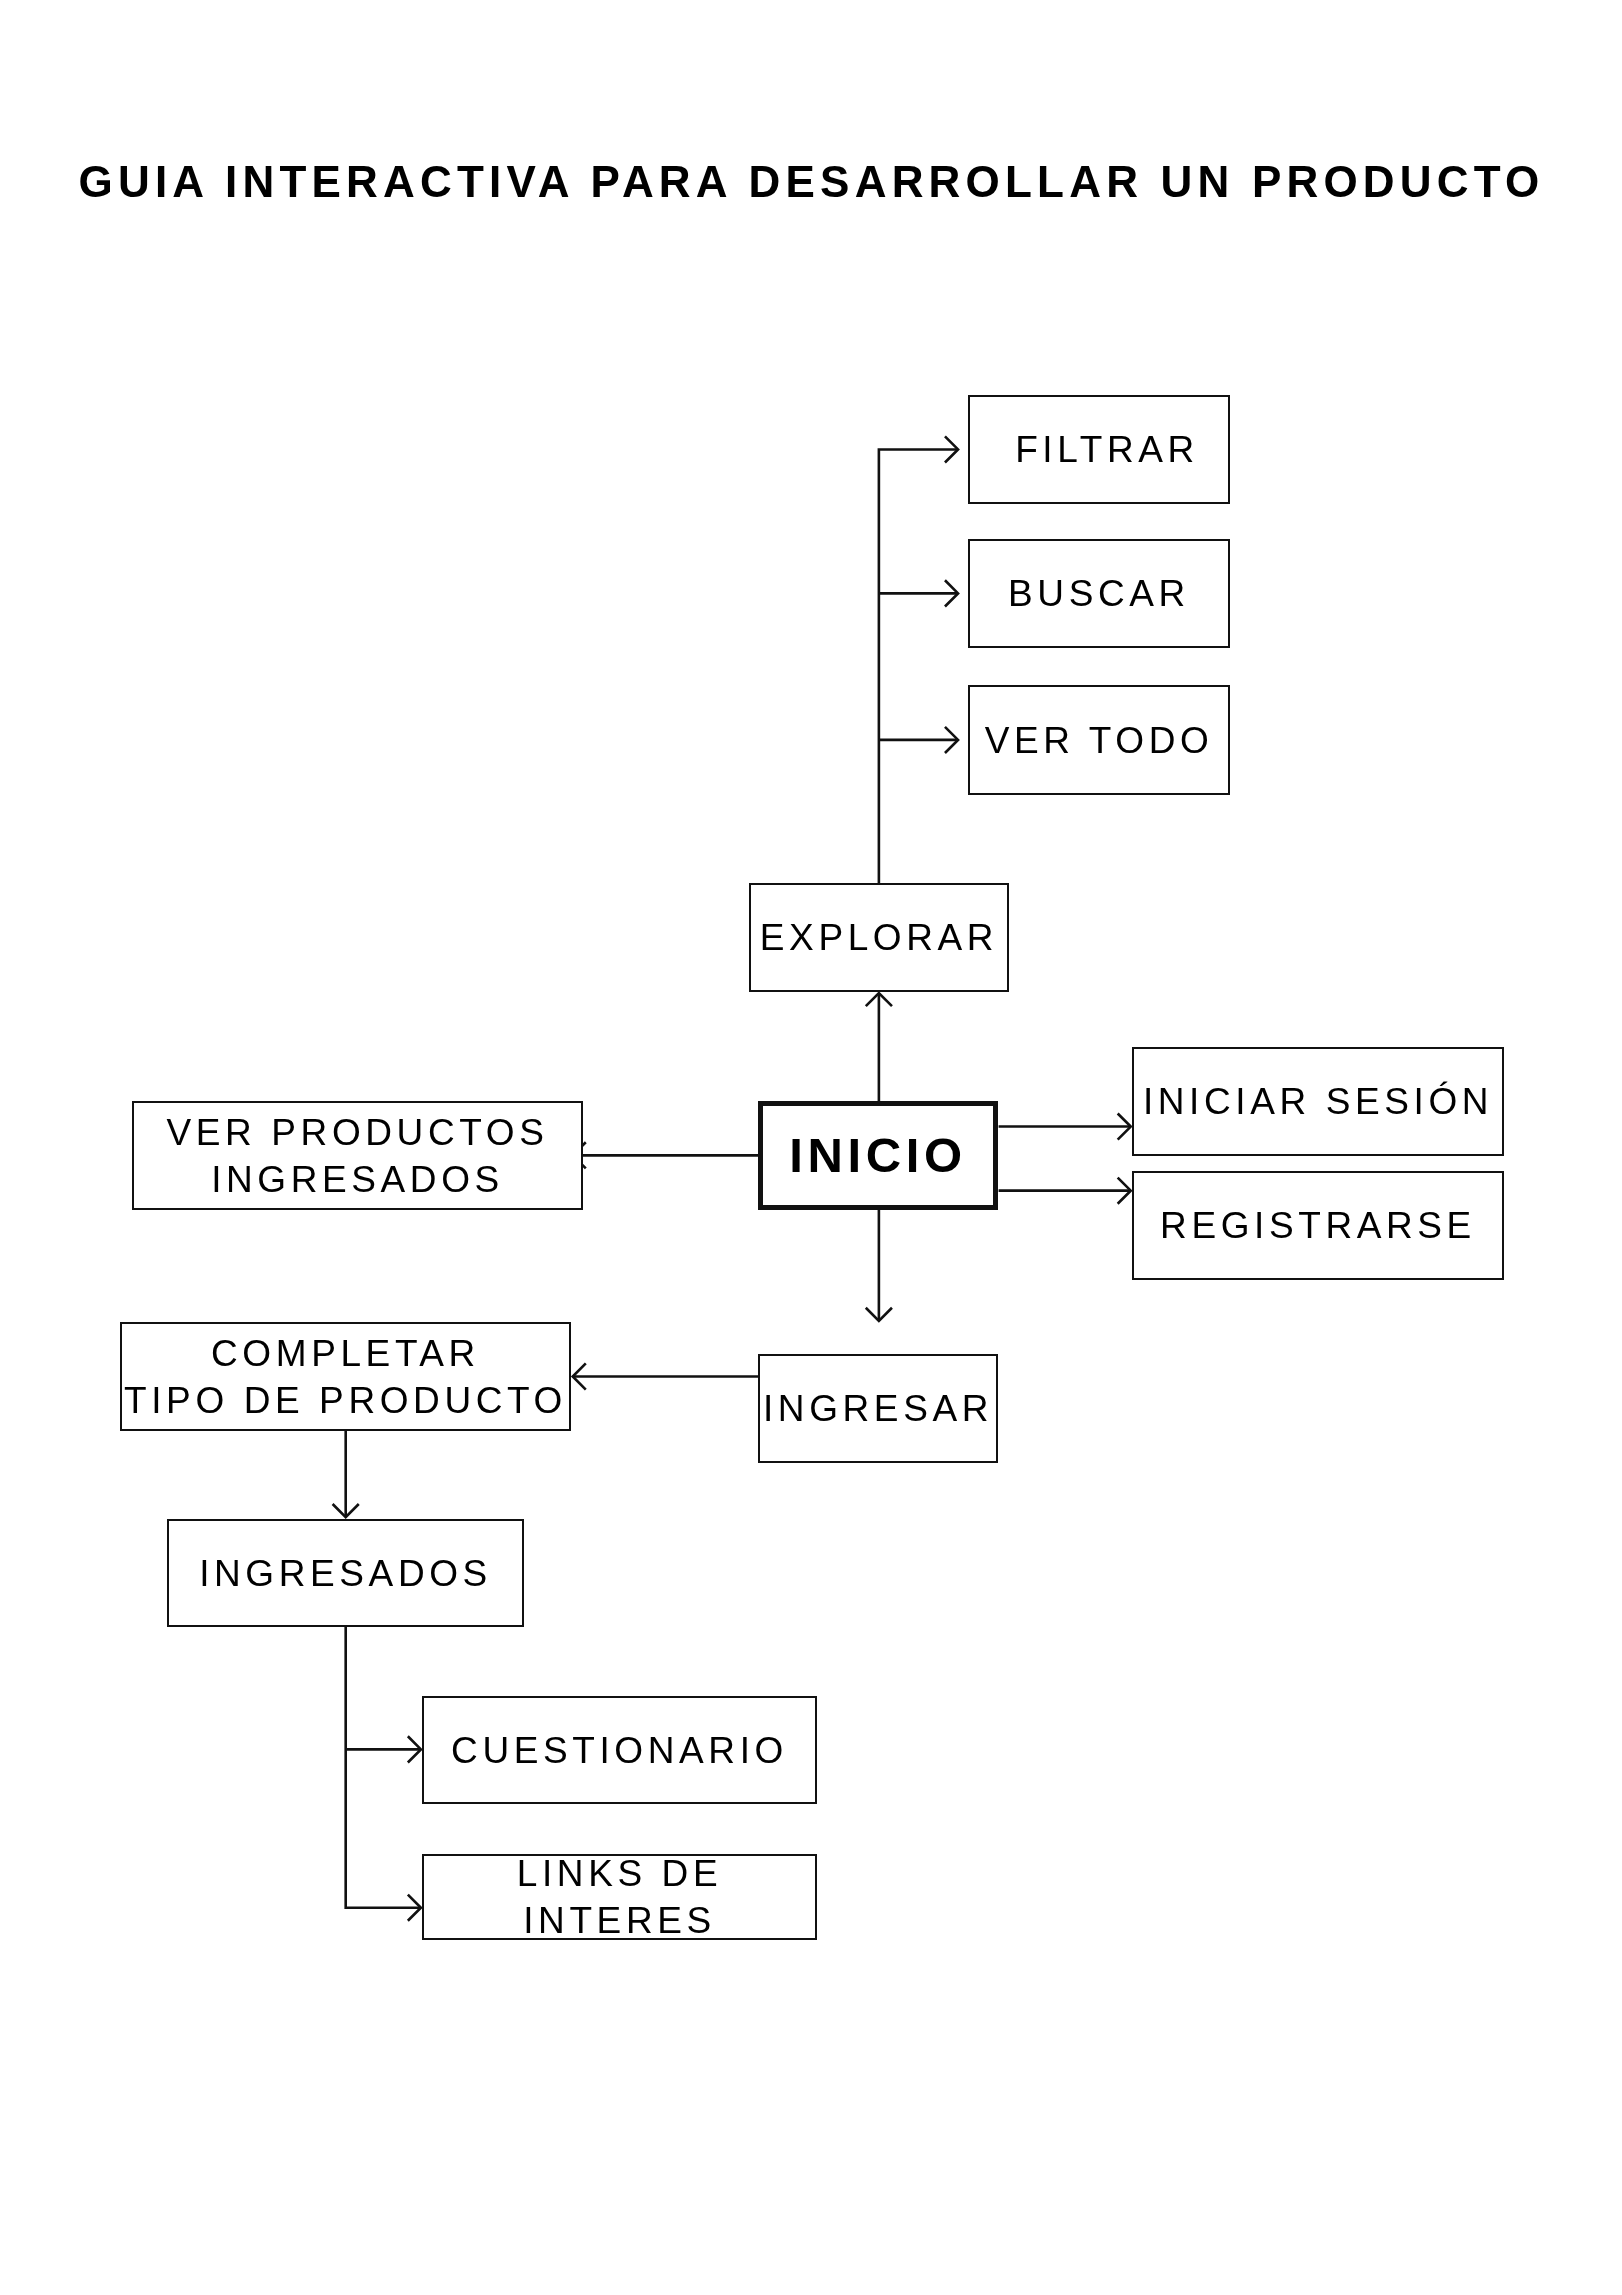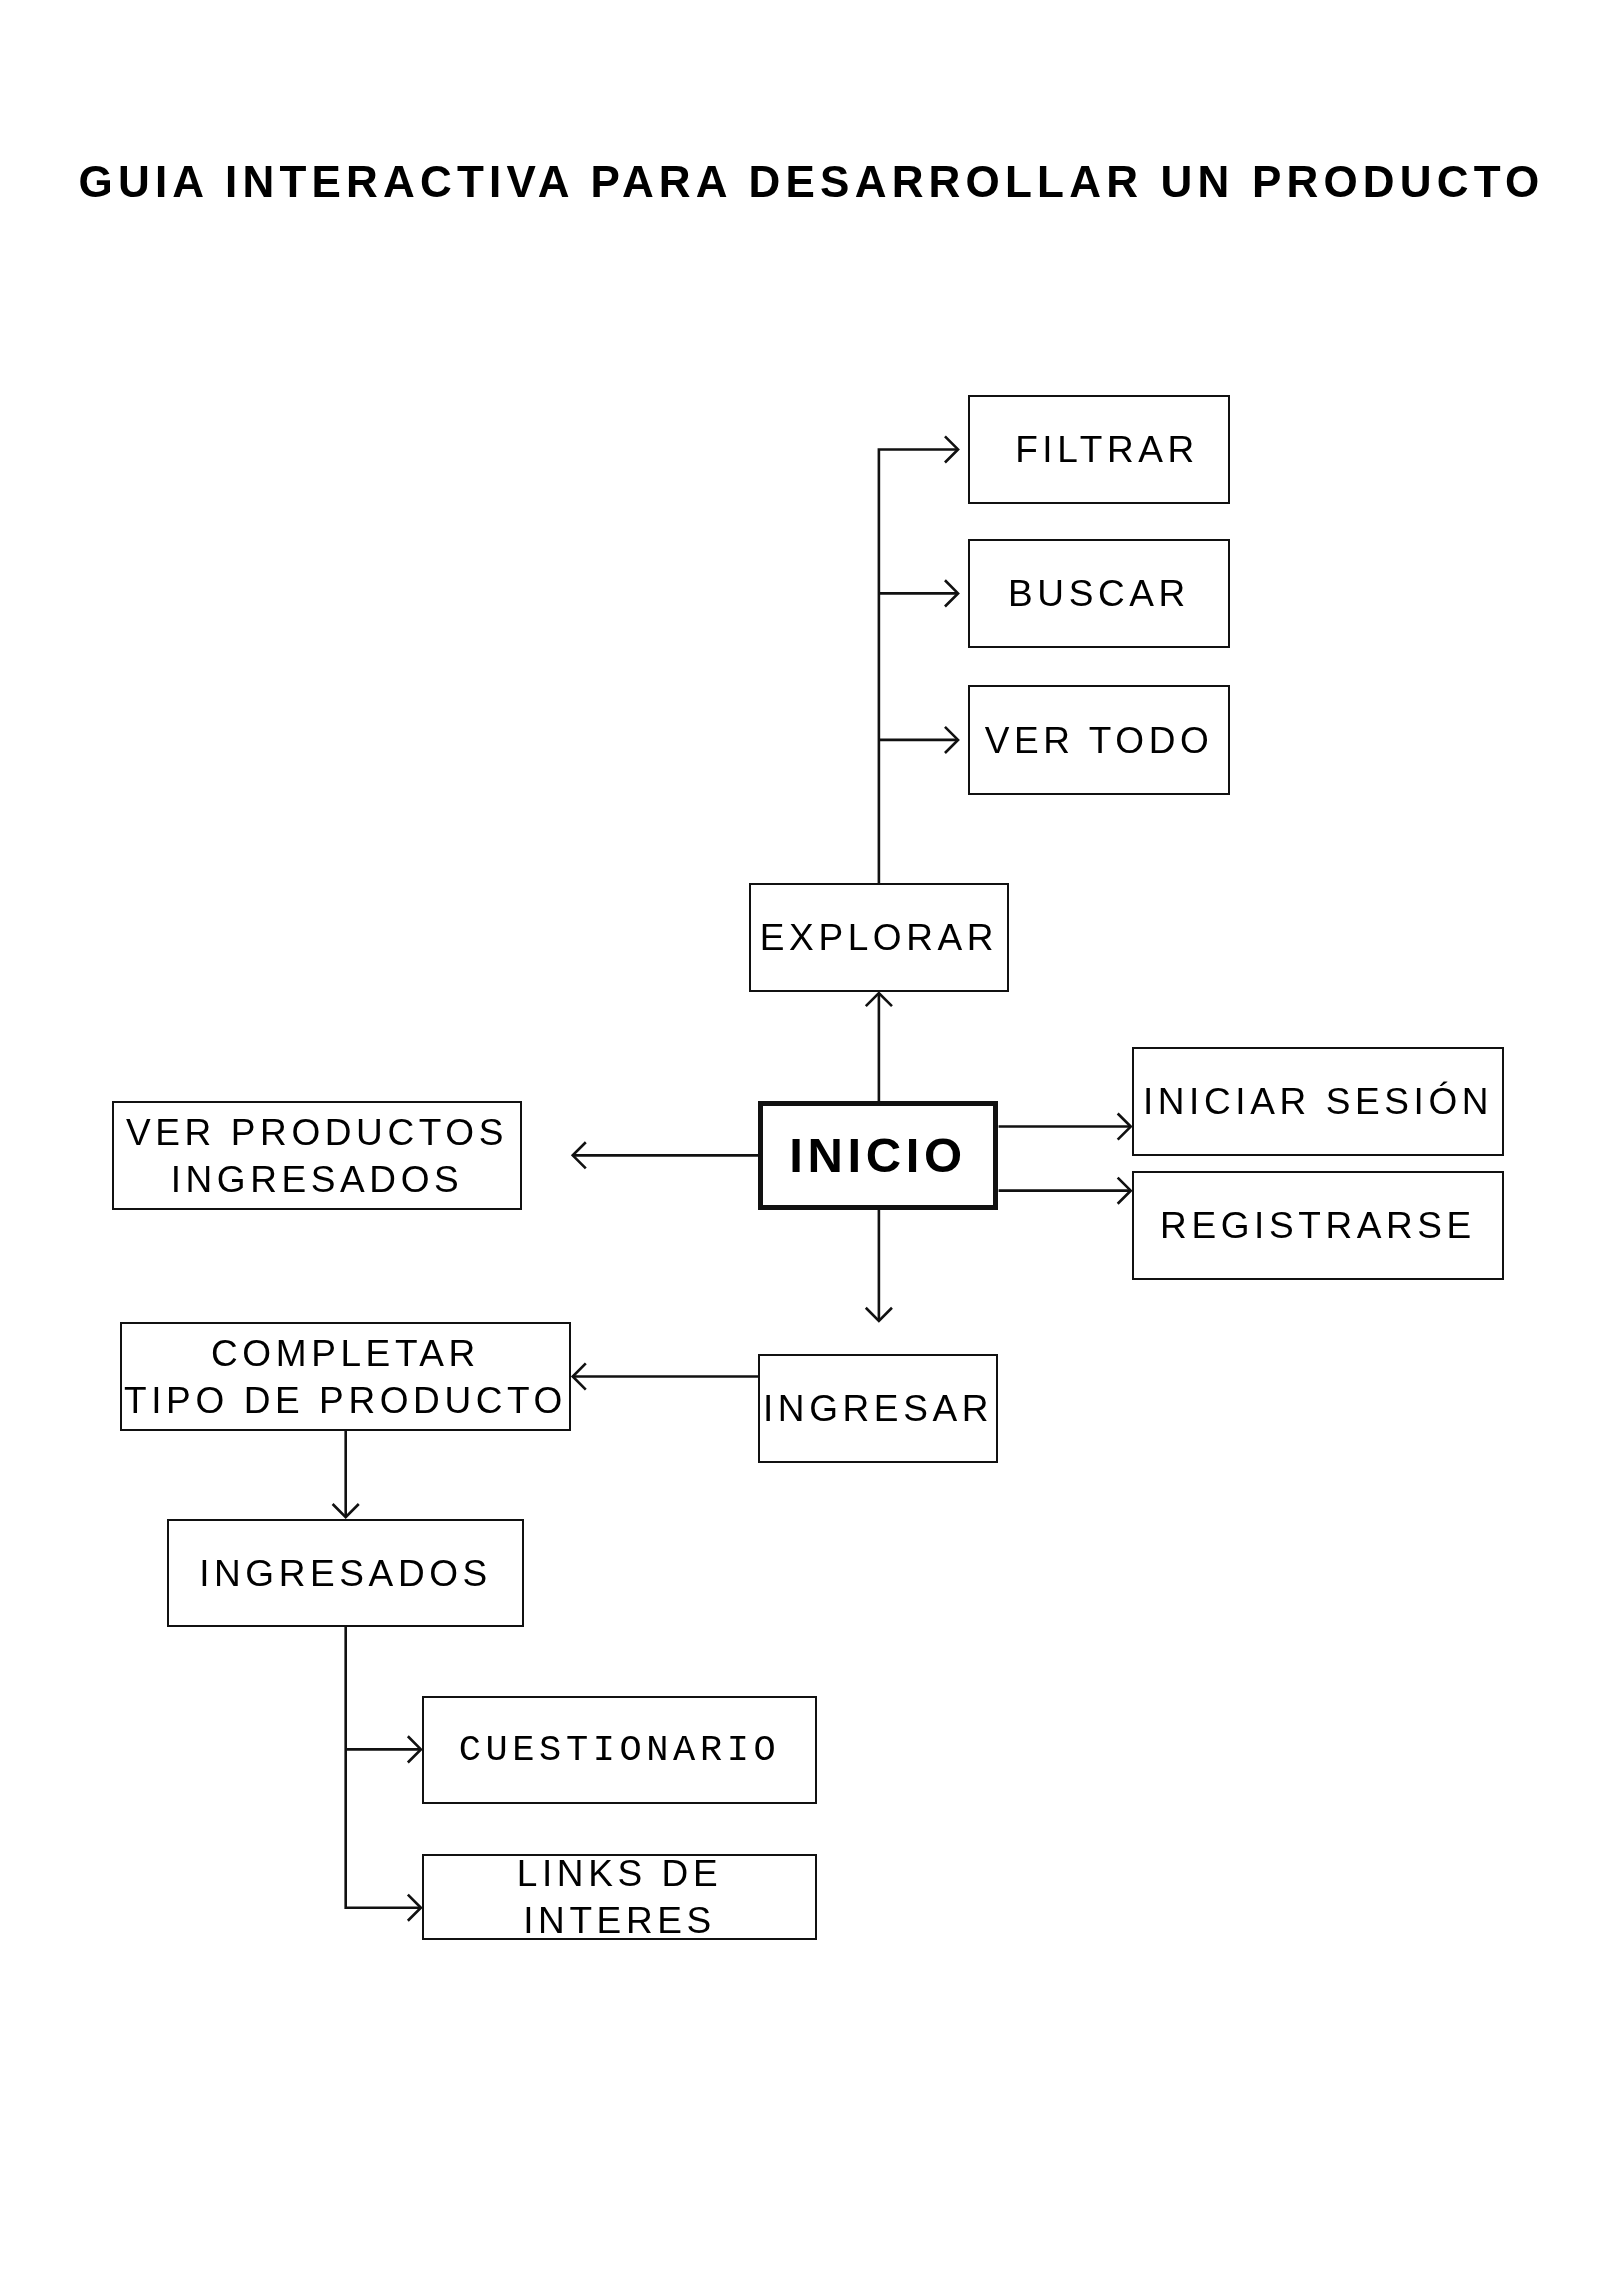--- a/index.html
+++ b/index.html
@@ -70,33 +70,33 @@
   </div>
 <div class="box main" style="left:758px;top:1101px;width:240px;height:109px;">
     <span>INICIO</span>
   </div>
 <div class="box" style="left:1132px;top:1047px;width:372px;height:109px;">
     <span>INICIAR SESIÓN</span>
   </div>
 <div class="box" style="left:1132px;top:1171px;width:372px;height:109px;">
     <span>REGISTRARSE</span>
   </div>
-<div class="box" style="left:112px;top:1101px;width:410px;height:109px;">
+<div class="box" style="left:132px;top:1101px;width:451px;height:109px;">
     <span>VER PRODUCTOS
 INGRESADOS</span>
   </div>
 <div class="box" style="left:758px;top:1354px;width:240px;height:109px;">
     <span>INGRESAR</span>
   </div>
 <div class="box" style="left:120px;top:1322px;width:451px;height:109px;">
     <span>COMPLETAR
 TIPO DE PRODUCTO</span>
   </div>
 <div class="box" style="left:167px;top:1519px;width:357px;height:108px;">
     <span>INGRESADOS</span>
   </div>
-<div class="box" style="left:422px;top:1696px;width:395px;height:108px;font-family:Liberation Mono, monospace;">
+<div class="box" style="left:422px;top:1696px;width:395px;height:108px;">
     <span>CUESTIONARIO</span>
   </div>
 <div class="box" style="left:422px;top:1854px;width:395px;height:86px;">
     <span>LINKS DE INTERES</span>
   </div>
 
 
 </body></html>

